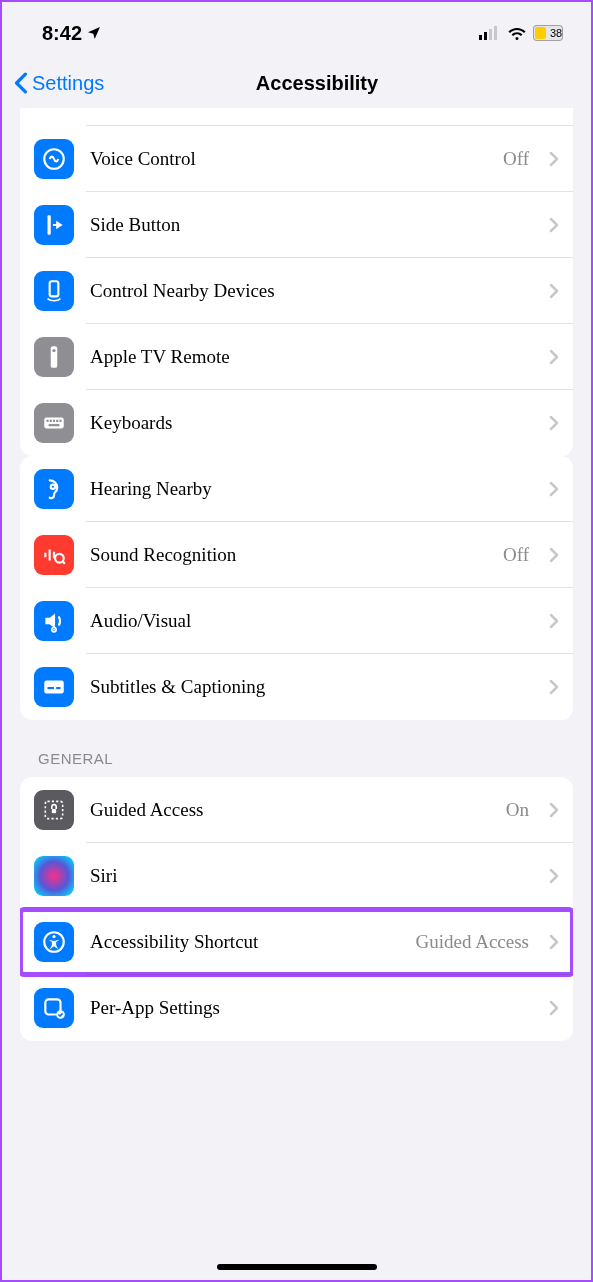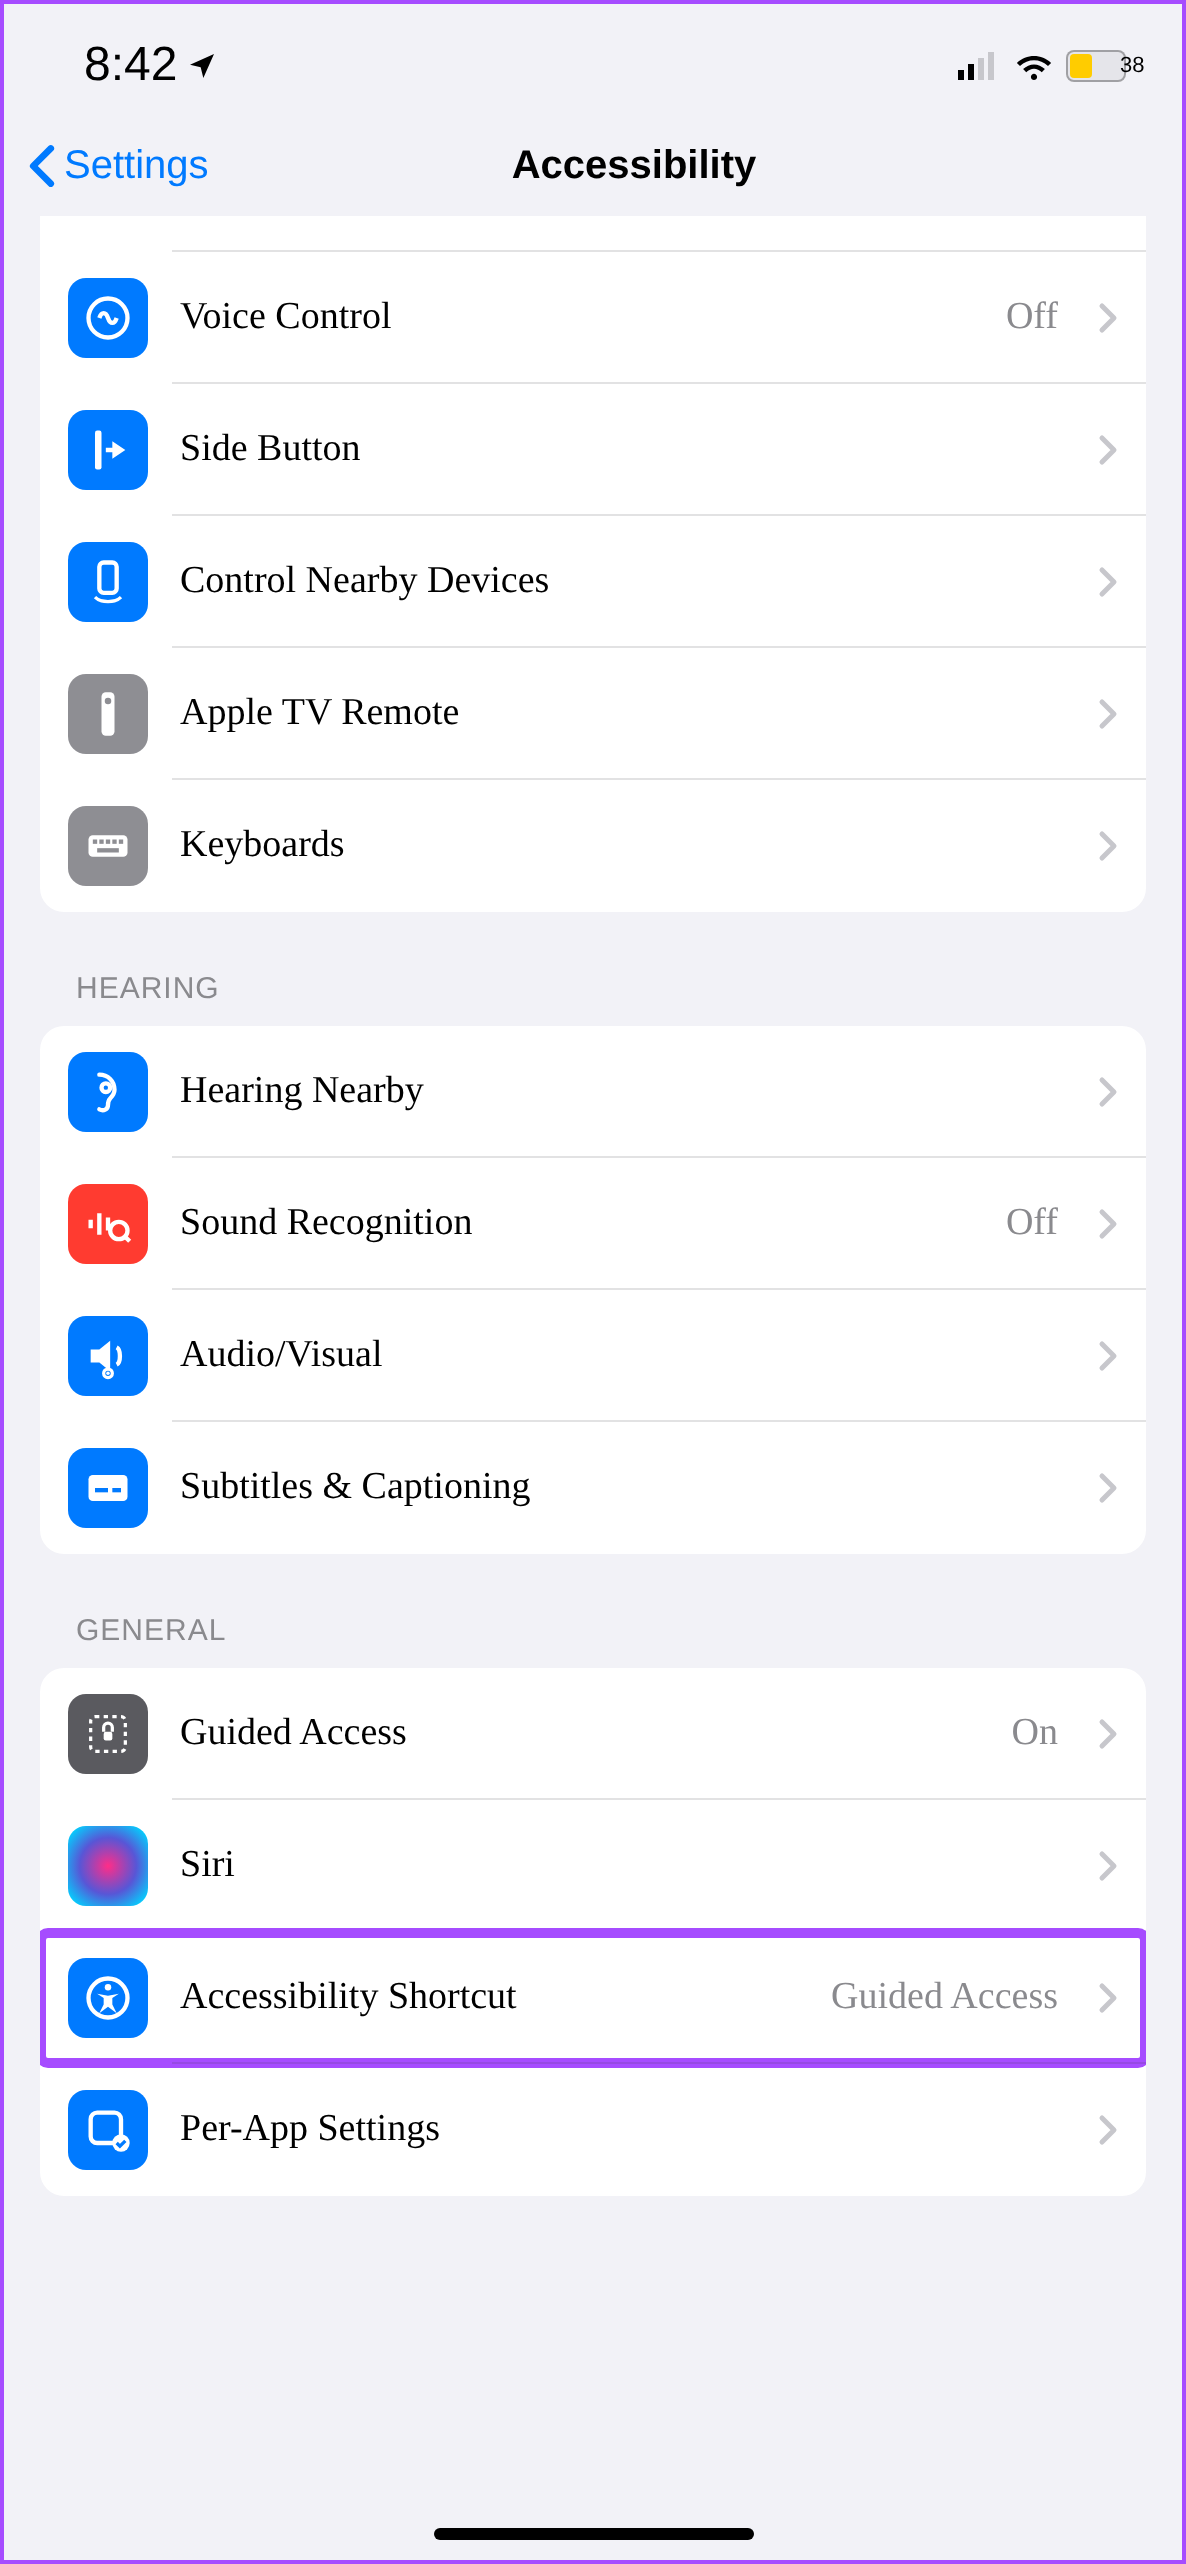--- a/index.html
+++ b/index.html
@@ -12,22 +12,22 @@
       border: 2px solid #a64cff;
     }
     .status-bar {
       display: flex;
       justify-content: space-between;
       align-items: center;
       padding: 14px 28px 8px 40px;
       height: 56px;
     }
     .status-time {
-      font-size: 24px;
-      font-weight: 400;
+      font-size: 20px;
+      font-weight: 700;
       display: flex;
       align-items: center;
       gap: 4px;
       text-align: center;
     }
     .status-right {
       display: flex;
       align-items: center;
       gap: 6px;
     }
@@ -55,21 +55,20 @@
     }
     .battery-text {
       position: absolute;
       left: 16px;
       right: 0;
       text-align: center;
       font-size: 11px;
       font-weight: 500;
       color: #000;
       line-height: 14px;
-      margin-left: 10px;
     }
     .nav-bar {
       display: flex;
       align-items: center;
       height: 50px;
       position: relative;
       background: #f2f2f7;
       padding: 0 10px;
     }
     .back-button {
@@ -289,21 +288,20 @@
             <rect x="7" y="13" width="10" height="2" fill="#8e8e93"></rect>
           </svg>
       </div>
       <div class="row-label">Keyboards</div>
       <svg class="chevron" width="10" height="16" viewBox="0 0 10 16" fill="none" stroke="#c7c7cc" stroke-width="2.5" stroke-linecap="round" stroke-linejoin="round">
           <polyline points="2,2 8,8 2,14"></polyline>
         </svg>
     </div>
   </div>
 
-  <div class="section-header">HEARING</div>
   <div class="group">
     <div class="row">
       <div class="icon icon-blue">
         <svg viewBox="0 0 24 24" fill="#fff">
             <path d="M8 4c4 0 7 3 7 7 0 2-1 3-2 4-1 1-1 2-1 3 0 2-2 3-4 2" fill="none" stroke="#fff" stroke-width="2" stroke-linecap="round"></path>
             <circle cx="11" cy="10" r="2" fill="none" stroke="#fff" stroke-width="2"></circle>
           </svg>
       </div>
       <div class="row-label">Hearing Nearby</div>
       <svg class="chevron" width="10" height="16" viewBox="0 0 10 16" fill="none" stroke="#c7c7cc" stroke-width="2.5" stroke-linecap="round" stroke-linejoin="round">

